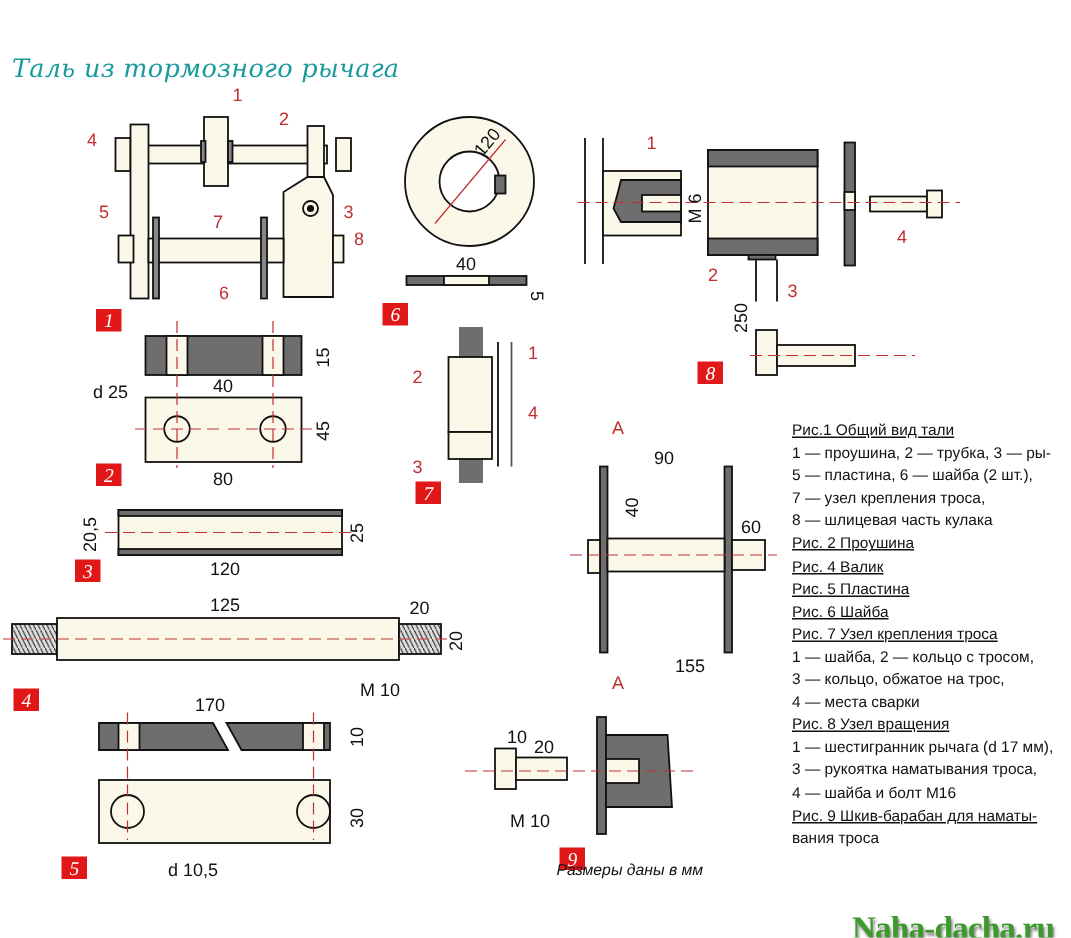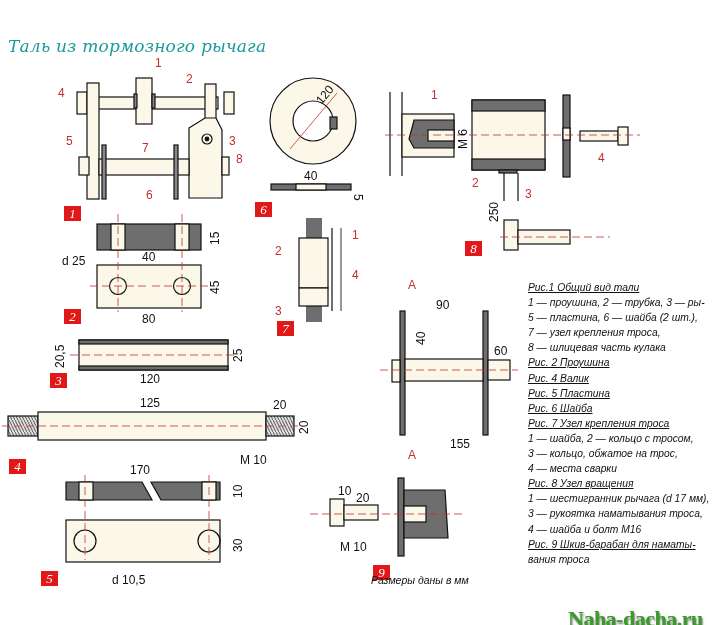--- a/index.html
+++ b/index.html
@@ -3,21 +3,21 @@
 <meta charset="utf-8">
 <style>
   html,body{margin:0;padding:0;background:#fff;}
   body{width:714px;height:625px;position:relative;overflow:hidden;font-family:"Liberation Sans",sans-serif;}
   #title{position:absolute;left:8px;top:16px;font-family:"DejaVu Serif",serif;font-style:italic;font-size:17px;color:#1a9a9c;letter-spacing:0.2px;margin-top:20px;}
   svg#drawing{position:absolute;left:0;top:0;}
   .fig-badge{position:absolute;width:17px;height:15px;background:#e01818;color:#fff;font-family:"Liberation Serif",serif;font-style:italic;font-size:13px;line-height:15px;text-align:center;}
   .dim{position:absolute;font-size:12px;color:#111;white-space:nowrap;}
   .dim.v{transform:rotate(-90deg);transform-origin:left top;}
   .call{position:absolute;font-size:12px;color:#c03030;}
-  #legend{position:absolute;left:528px;top:280px;width:186px;font-size:10.3px;font-style:italic;color:#111;line-height:15.1px;}
+  #legend{position:absolute;left:528px;top:280px;width:186px;font-size:10.3px;color:#111;line-height:15.1px;}
   #legend .h{text-decoration:underline;}
   #legend div{white-space:nowrap;}
   #note{position:absolute;left:371px;top:574px;font-size:10.5px;font-style:italic;color:#111;}
   #watermark{position:absolute;left:568px;top:606px;font-family:"Liberation Serif",serif;font-weight:bold;font-size:22px;color:#3a9a2a;text-shadow:1px 2px 2px #777;letter-spacing:-0.5px;text-align:right;}
 </style>
 </head>
 <body>
 
 <div id="title">Таль из тормозного рычага</div>
 

